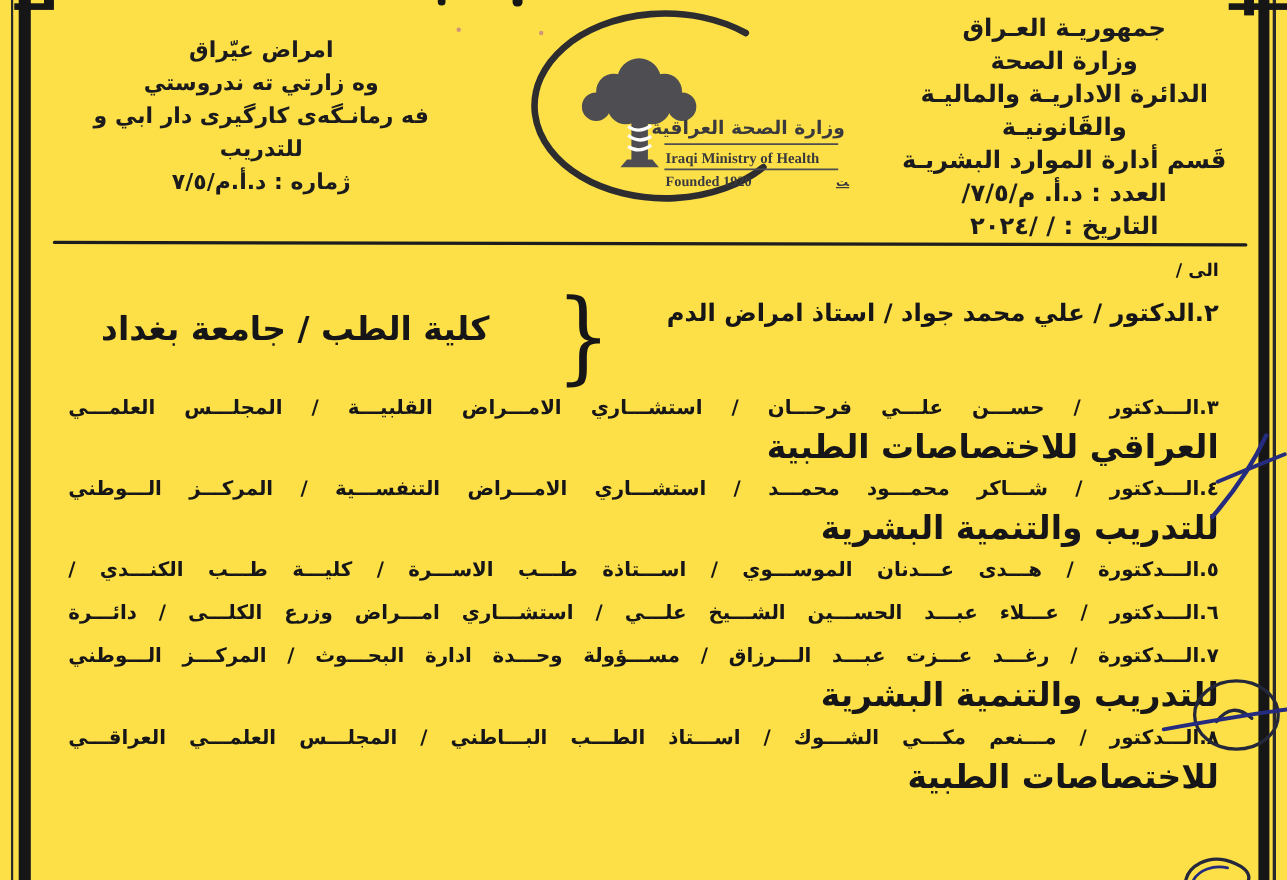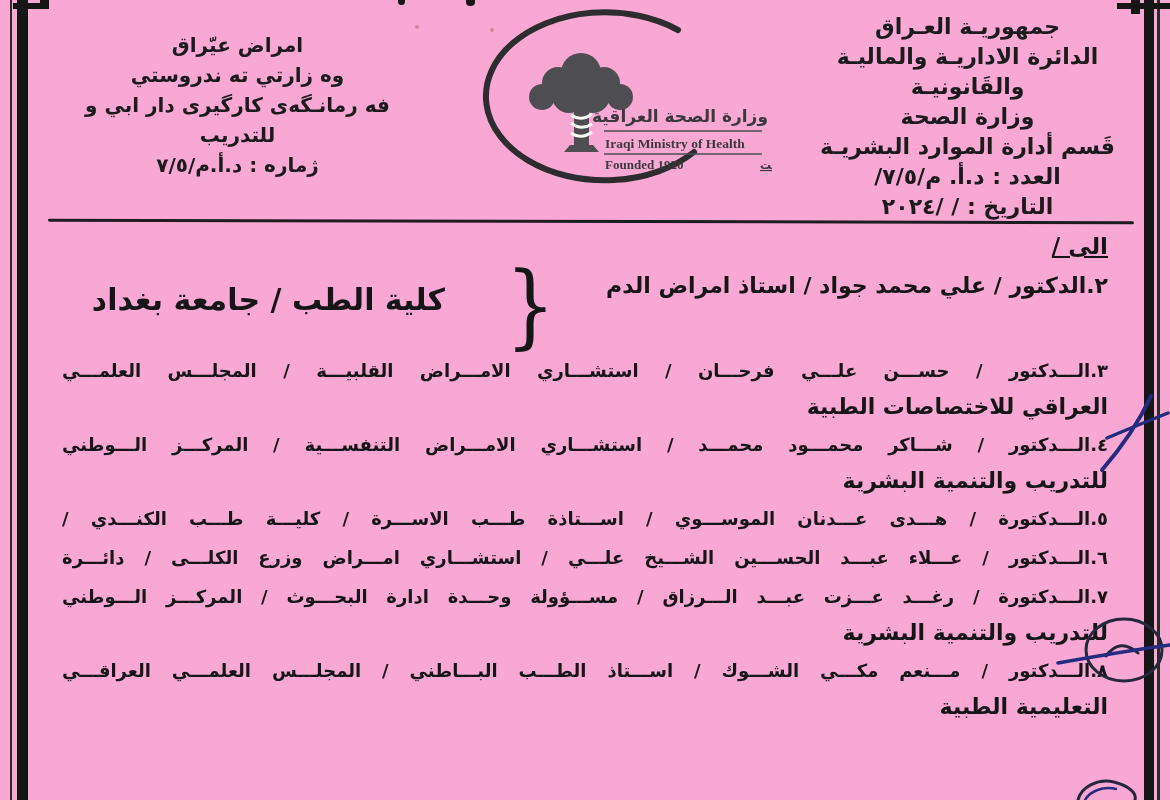--- a/index.html
+++ b/index.html
@@ -1,21 +1,21 @@
 <!DOCTYPE html>
 <html lang="ar"><head>
 <meta charset="utf-8">
 <style>
   * { margin:0; padding:0; box-sizing:border-box; }
   html,body { width:1170px; height:800px; overflow:hidden; }
   body { font-family:"DejaVu Sans", sans-serif; }
 
   .page {
     position:relative; width:1170px; height:800px;
-    background:#f9a8d4; color:#1b1b1d; overflow:hidden;
+    background:#fde047; color:#1b1b1d; overflow:hidden;
   }
 
   
   .vline { position:absolute; top:0; height:800px; background:#161616; }
   .b-left-thin  { left:10px;  width:2px;  background:#2a2a2a; }
   .b-left-thick { left:17px;  width:11px; }
   .b-right-thick{ left:1144px; width:10px; }
   .b-right-thin { left:1157px; width:3px; background:#2a2a2a; }
   .frag { position:absolute; background:#161616; }
 
@@ -37,38 +37,38 @@
   .sep {
     position:absolute; left:48px; top:220px; width:1086px; height:3px;
     background:#1d1d1f; border-radius:2px; transform:rotate(0.12deg);
   }
 
   
   .body-block {
     position:absolute; left:62px; top:230px; width:1046px;
     direction:rtl; color:#161618; font-weight:700;
   }
-  .to-label { font-size:23px; line-height:32px; margin-bottom:4px;text-decoration:underline; }
+  .to-label { font-size:16px; line-height:32px; margin-bottom:4px; }
 
   .pair { position:relative; height:86px; }
   .pair-lines { position:absolute; right:0; top:0; text-align:right;
     font-size:22px; line-height:40px; white-space:nowrap; }
   .pair-brace { position:absolute; right:548px; top:-10px;
     font-family:"DejaVu Serif", serif; font-size:92px; font-weight:400;
     line-height:100px; transform:scaleX(0.85); }
   .pair-inst { position:absolute; right:663px; top:16px;
     font-size:30px; white-space:nowrap; }
 
   .item { margin-bottom:2px; }
   .item .l1 {
     font-size:18px; line-height:37px; height:37px;
     text-align:justify; text-align-last:justify; word-spacing:3px;
     white-space:normal; overflow:hidden;
   }
-  .item .l2 { font-size:22px; line-height:35px; text-align:right; }
+  .item .l2 { font-size:30px; line-height:35px; text-align:right; }
 
   
   .ink-overlay { position:absolute; left:0; top:0; pointer-events:none; }
 
   .speck { position:absolute; border-radius:50%; }
 </style>
 </head>
 <body>
 
 <div class="page">
@@ -81,22 +81,22 @@
   <div class="frag" style="left:40px;  top:0;   width:9px;  height:4px;"></div>
   <div class="frag" style="left:1117px;top:3px; width:53px; height:6px;"></div>
   <div class="frag" style="left:1131px;top:0;   width:9px;  height:14px;"></div>
   <div class="frag" style="left:398px; top:0;   width:7px;  height:5px; border-radius:0 0 4px 4px;"></div>
   <div class="frag" style="left:466px; top:0;   width:9px;  height:6px; border-radius:0 0 4px 4px;"></div>
   <div class="speck" style="left:415px; top:25px; width:4px; height:4px; background:#c27a8a; opacity:.75;"></div>
   <div class="speck" style="left:490px; top:28px; width:4px; height:4px; background:#c27a8a; opacity:.75;"></div>
 
   <div class="hdr-right">
     <div>جمهوريـة العـراق</div>
+    <div>وزارة الصحة</div>
     <div>الدائرة الاداريـة والماليـة والقَانونيـة</div>
-    <div>وزارة الصحة</div>
     <div>قَسم أدارة الموارد البشريـة</div>
     <div>العدد : د.أ. م/٧/٥/</div>
     <div>التاريخ :   /   /٢٠٢٤</div>
   </div>
 
   <div class="hdr-left">
     <div>امراض عيّراق</div>
     <div>وه زارتي ته ندروستي</div>
     <div>فه رمانـگه‌ی كارگيری دار ابي و للتدريب</div>
     <div>ژماره : د.أ.م/٧/٥</div>
@@ -160,21 +160,21 @@
     </div>
     <div class="item">
       <div class="l1">٦.الـــدكتور / عـــلاء عبـــد الحســـين الشـــيخ علـــي / استشـــاري امـــراض وزرع الكلـــى / دائـــرة</div>
     </div>
     <div class="item">
       <div class="l1">٧.الـــدكتورة / رغـــد عـــزت عبـــد الـــرزاق / مســـؤولة وحـــدة ادارة البحـــوث / المركـــز الـــوطني</div>
       <div class="l2">للتدريب والتنمية البشرية</div>
     </div>
     <div class="item">
       <div class="l1">٨.الـــدكتور / مـــنعم مكـــي الشـــوك / اســـتاذ الطـــب البـــاطني / المجلـــس العلمـــي العراقـــي</div>
-      <div class="l2">التعليمية الطبية</div>
+      <div class="l2">للاختصاصات الطبية</div>
     </div>
   </div>
 
   <svg class="ink-overlay" width="1170" height="800" viewBox="0 0 1170 800">
     <g fill="none" stroke="#252b7e" stroke-linecap="round">
       <path d="M 1151 396 C 1140 420, 1121 448, 1102 470" stroke-width="4"></path>
       <path d="M 1107 438 C 1126 430, 1148 421, 1168 413" stroke-width="3.5"></path>
     </g>
     <g fill="none" stroke-linecap="round">
       <ellipse cx="1124" cy="650" rx="38" ry="31" stroke="#24283a" stroke-width="3"></ellipse>

